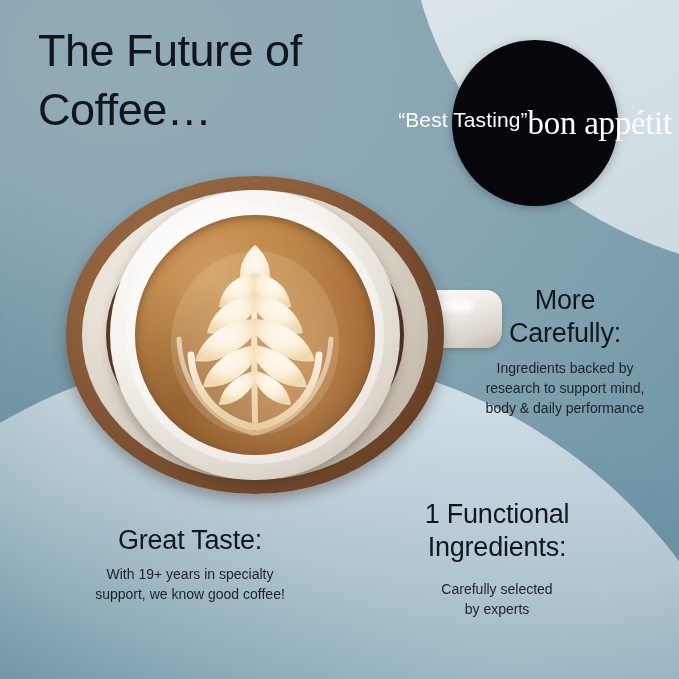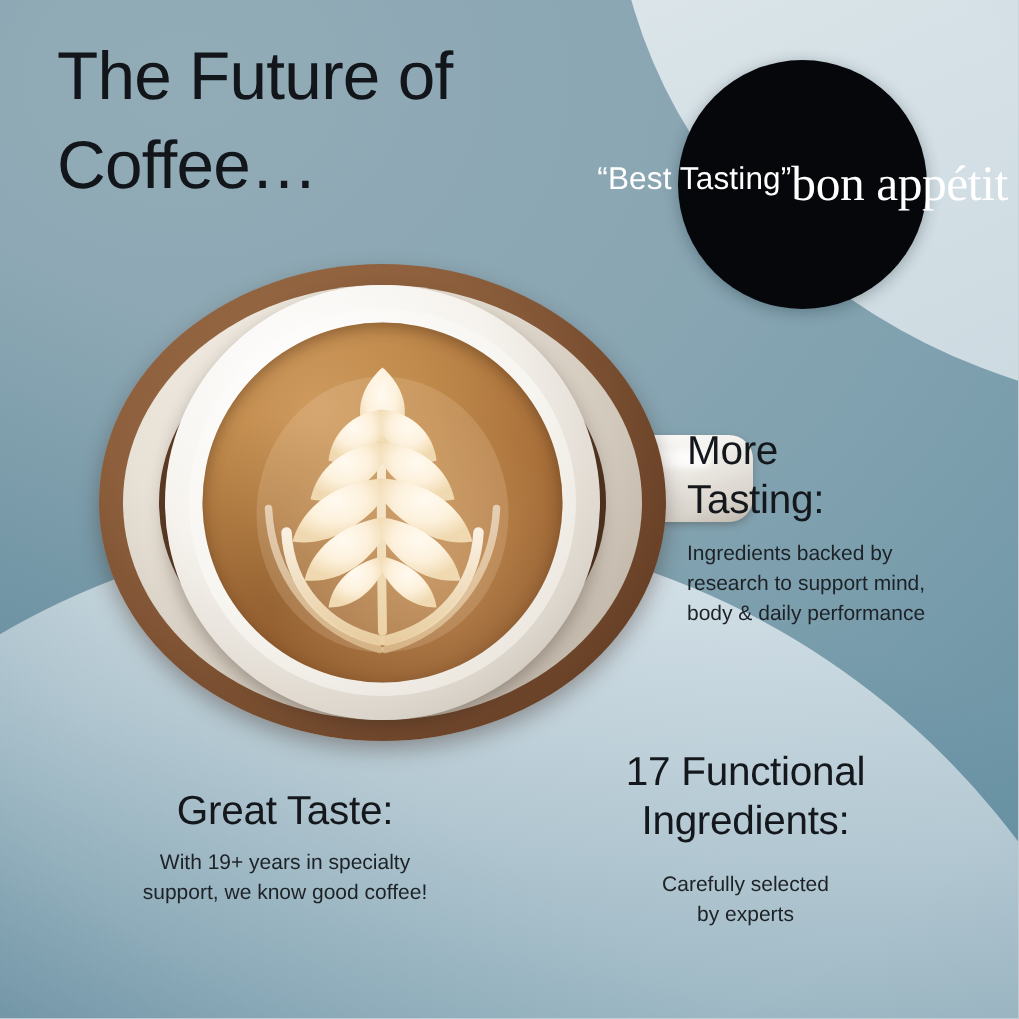--- a/index.html
+++ b/index.html
@@ -162,21 +162,21 @@
 
   
   .blk-head{
     font-size:27px;line-height:1.22;color:#14181d;font-weight:400;
     letter-spacing:-.2px;
   }
   .blk-body{
     font-size:14px;line-height:1.42;color:#1d2227;font-weight:400;
   }
   .blk-benefits{
-    position:absolute;left:458px;top:284px;width:214px;text-align:left;
+    position:absolute;left:458px;top:284px;width:214px;text-align:center;
   }
   .blk-benefits .blk-body{margin-top:9px;}
   .blk-taste{
     position:absolute;left:50px;top:524px;width:280px;text-align:center;
   }
   .blk-taste .blk-body{margin-top:8px;}
   .blk-ingredients{
     position:absolute;left:372px;top:498px;width:250px;text-align:center;
   }
   .blk-ingredients .blk-body{margin-top:16px;}
@@ -256,42 +256,42 @@
 
   <div class="badge">
     <div class="badge-top">“Best Tasting”</div>
     <div class="badge-rule"></div>
     <div class="badge-brand">bon appétit</div>
   </div>
 
   <div class="blk-benefits">
     <div class="blk-head">
       <div>More</div>
-      <div>Tasting:</div>
+      <div>Carefully:</div>
     </div>
     <div class="blk-body">
       <div>Ingredients backed by</div>
       <div>research to support mind,</div>
       <div>body &amp; daily performance</div>
     </div>
   </div>
 
   <div class="blk-taste">
     <div class="blk-head">
       <div>Great Taste:</div>
     </div>
     <div class="blk-body">
       <div>With 19+ years in specialty</div>
       <div>support, we know good coffee!</div>
     </div>
   </div>
 
   <div class="blk-ingredients">
     <div class="blk-head">
-      <div>17 Functional</div>
+      <div>1 Functional</div>
       <div>Ingredients:</div>
     </div>
     <div class="blk-body">
       <div>Carefully selected</div>
       <div>by experts</div>
     </div>
   </div>
 
 </div>
 

